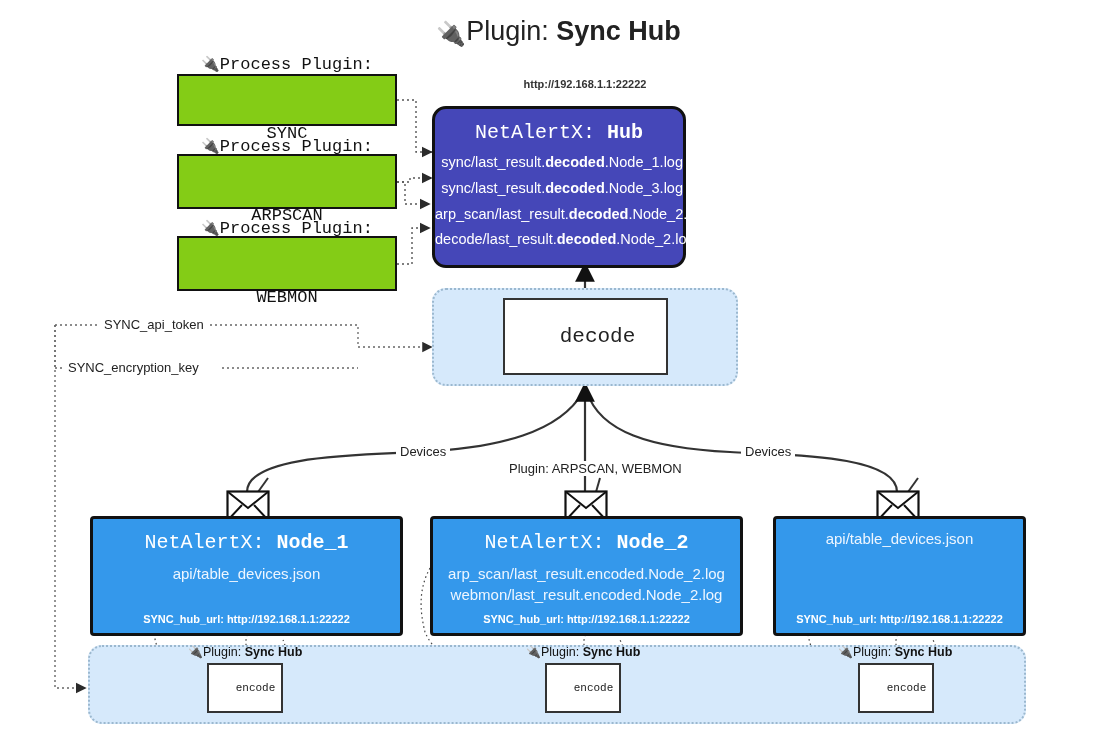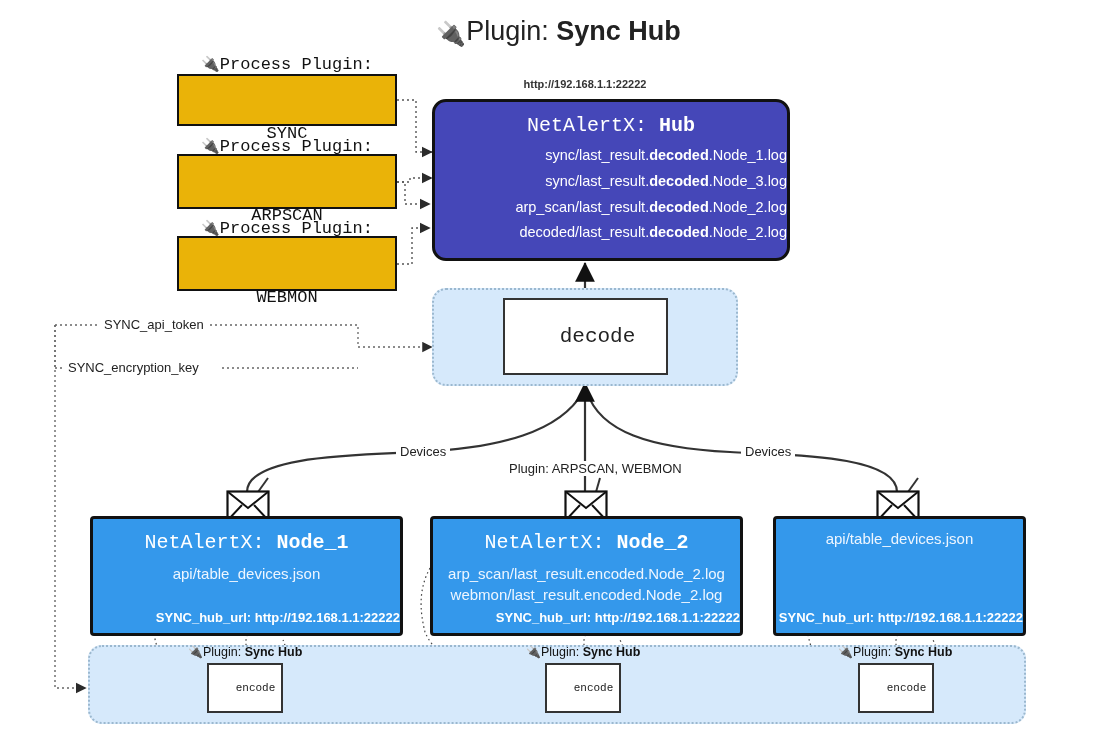--- a/index.html
+++ b/index.html
@@ -18,21 +18,21 @@
   #title{
     position:absolute;left:0;top:16px;width:1117px;text-align:center;
     font-size:27px;color:#222;white-space:nowrap;
   }
   #title .tw{font-weight:400;}
   #title .tb{font-weight:bold;}
   #title .plugico{font-size:24px;vertical-align:-2px;}
 
   
   .procbox{
-    border:2px solid #111;background:#eab308;
+    border:2px solid #111;background:#84cc16;
     font-family:"Liberation Mono","DejaVu Sans Mono",monospace;
     font-size:17px;color:#111;
     display:flex;flex-direction:column;align-items:center;justify-content:center;
     line-height:1.45;
     gap:44px;
   }
   .procbox .l1{white-space:nowrap;}
   .procbox .l2{white-space:nowrap;}
   .procbox .ico{font-family:"DejaVu Sans",sans-serif;font-size:15px;}
 
@@ -76,22 +76,22 @@
     border:3px solid #111;border-radius:4px;background:#3498eb;
     display:flex;flex-direction:column;align-items:center;
   }
   .nodebox .ntitle{
     font-family:"Liberation Mono","DejaVu Sans Mono",monospace;
     font-size:20px;color:#fff;white-space:nowrap;margin-top:12px;
   }
   .nodebox .ntitle b{font-weight:bold;}
   .nodebox .nline{font-size:15px;color:#eef6ff;white-space:nowrap;margin-top:11px;}
   .nodebox .nurl{
-    position:absolute;bottom:8px;left:0;width:100%;text-align:right;
-    font-size:13px;color:#ffffff;font-weight:bold;white-space:nowrap;
+    position:absolute;bottom:8px;left:0;width:100%;text-align:center;
+    font-size:11px;color:#ffffff;font-weight:bold;white-space:nowrap;
   }
 
   
   .plugcap{
     position:absolute;font-size:12.5px;color:#111;white-space:nowrap;
   }
   .plugcap b{font-weight:bold;}
   .plugcap .ico{font-size:12px;}
 
   
@@ -170,36 +170,36 @@
     <div class="l2">ARPSCAN</div>
   </div>
 
   <div class="node procbox" style="left:177px;top:236px;width:220px;height:55px;">
     <div class="l1"><span class="ico">🔌</span><span>Process Plugin:</span></div>
     <div class="l2">WEBMON</div>
   </div>
 
   <div id="huburl" style="left:435px;top:78px;">http://192.168.1.1:22222</div>
 
-  <div class="node" id="hub" style="left:432px;top:99px;width:358px;height:162px;">
+  <div class="node" id="hub" style="left:432px;top:106px;width:254px;height:162px;">
     <div class="hubtitle">
       <span>NetAlertX:</span>
       <b>Hub</b>
     </div>
     <div class="hubrow">
       <span>sync/last_result.</span><b>decoded</b><span>.Node_1.log</span>
     </div>
     <div class="hubrow">
       <span>sync/last_result.</span><b>decoded</b><span>.Node_3.log</span>
     </div>
     <div class="hubrow">
       <span>arp_scan/last_result.</span><b>decoded</b><span>.Node_2.log</span>
     </div>
     <div class="hubrow">
-      <span>decoded/last_result.</span><b>decoded</b><span>.Node_2.log</span>
+      <span>decode/last_result.</span><b>decoded</b><span>.Node_2.log</span>
     </div>
   </div>
 
   <div class="node bluebox" style="left:432px;top:288px;width:306px;height:98px;"></div>
   <div class="node whitebox" id="decode" style="left:503px;top:298px;width:165px;height:77px;">decode</div>
 
   <div class="elabel" style="left:100px;top:317px;">SYNC_api_token</div>
   <div class="elabel" style="left:64px;top:360px;">SYNC_encryption_key</div>
 
   <div class="elabel" style="left:396px;top:444px;">Devices</div>

